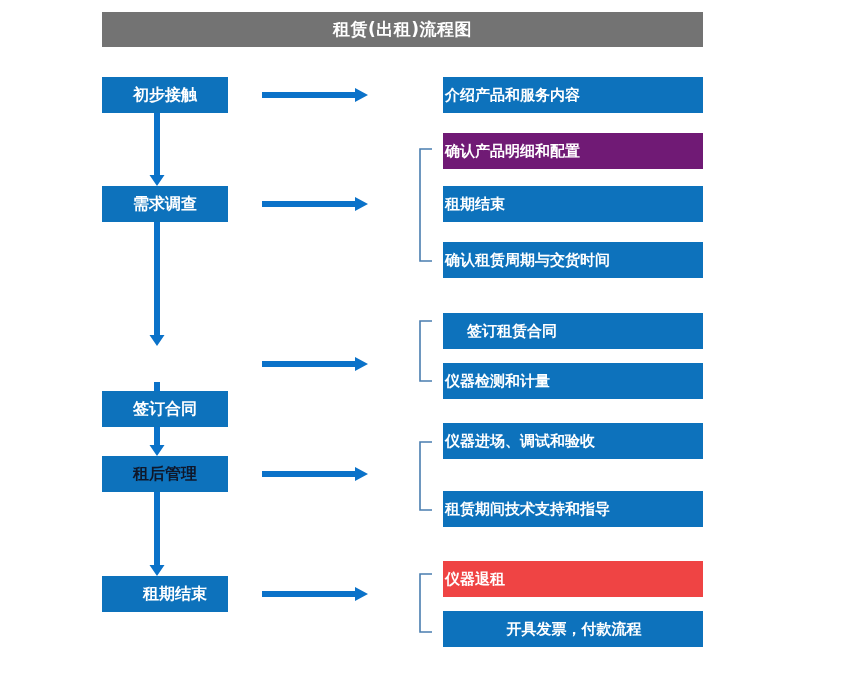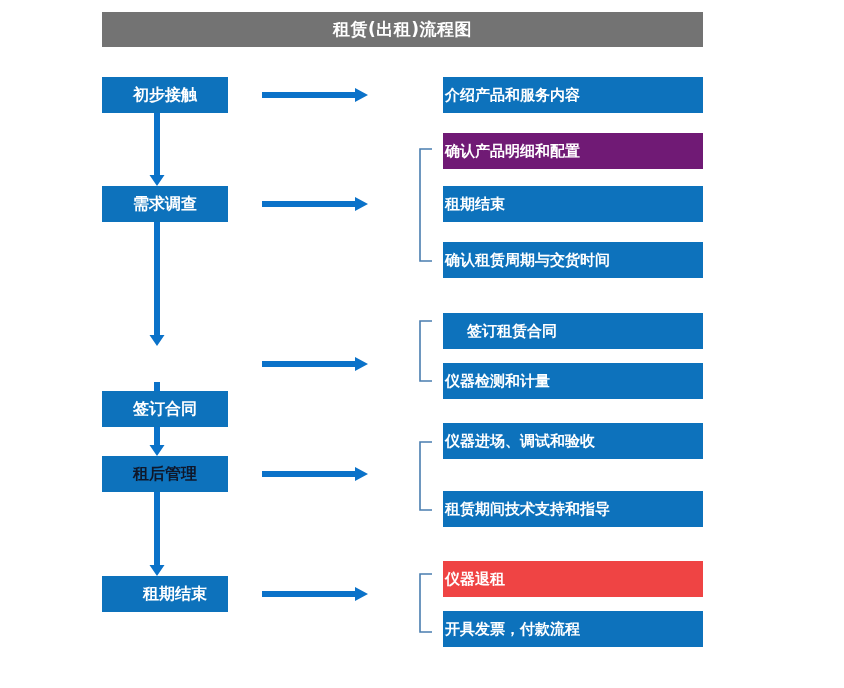--- a/index.html
+++ b/index.html
@@ -188,18 +188,18 @@
       </div>
       <div class="arrow-h" style="left: 262px; top: 586px; width: 106px;"><svg width="106" height="16" viewBox="0 0 106 16">
           <path d="M0,5 L93,5 L93,1 L106,8 L93,15 L93,11 L0,11 Z" fill="#0b72c9"></path>
         </svg></div>
       <div class="bracket" style="left: 418px; top: 573px; width: 16px; height: 60px;"><svg width="16" height="60" viewBox="0 0 16 60">
           <path d="M14,1 L2,1 L2,59 L14,59" fill="none" stroke="#4a7eb0" stroke-width="1.6"></path>
         </svg></div>
       <div class="detail-box" style="left: 443px; top: 561px; background: #ef4444;">
         <span class="detail-label" style="color: rgb(255, 255, 255);">仪器退租</span>
       </div>
-      <div class="detail-box" style="left: 443px; top: 611px; background: rgb(13, 114, 188);">
+      <div class="detail-box" style="left: 443px; top: 611px; background: rgb(13, 114, 188); justify-content: center;">
         <span class="detail-label" style="color: rgb(255, 255, 255);">开具发票，付款流程</span>
       </div>
     </div>
 
 </div>
 
 </body></html>

